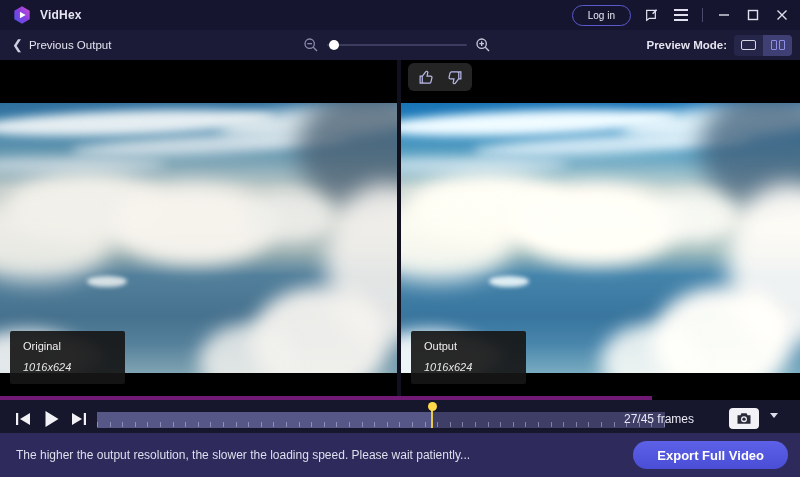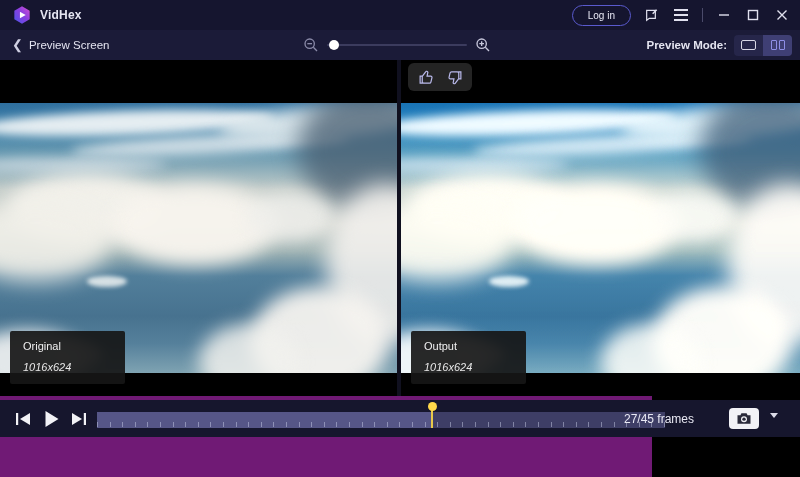--- a/index.html
+++ b/index.html
@@ -169,21 +169,21 @@
         <svg width="12" height="12" viewBox="0 0 12 12" stroke="#e0e0ee" stroke-width="1.4">
             <path d="M1.5 1.5l9 9M10.5 1.5l-9 9"></path>
           </svg>
       </span>
     </div>
   </header>
 
   <div class="toolbar">
     <div class="back">
       <span class="chev">❮</span>
-      <span>Preview Screen</span>
+      <span>Previous Output</span>
     </div>
     <div class="zoomctl">
       <span style="display:inline-flex;">
         <svg width="16" height="16" viewBox="0 0 24 24" fill="none" stroke="#8a8aa8" stroke-width="2">
           <circle cx="10" cy="10" r="7"></circle>
             <path d="M15.5 15.5L21 21"></path>
             <path d="M6.5 10h7"></path>
         </svg>
       </span>
       <div class="zslider">
@@ -304,14 +304,18 @@
     <button class="snap">
       <svg width="16" height="13" viewBox="0 0 24 20" fill="#2a2a3a">
         <path d="M8 2h8l1.5 3H22a1.5 1.5 0 0 1 0 .01V18H2V5h4.5z"></path>
         <circle cx="12" cy="11" r="4.6" fill="#f2f2f6"></circle>
           <circle cx="12" cy="11" r="2.6" fill="#2a2a3a"></circle>
       </svg>
     </button>
     <span class="snap-caret"></span>
   </div>
 
+  <footer class="footer">
+    <span class="notice">The higher the output resolution, the slower the loading speed. Please wait patiently...</span>
+    <button class="export">Export Full Video</button>
+  </footer>
 
 </div>
 
 </body></html>

